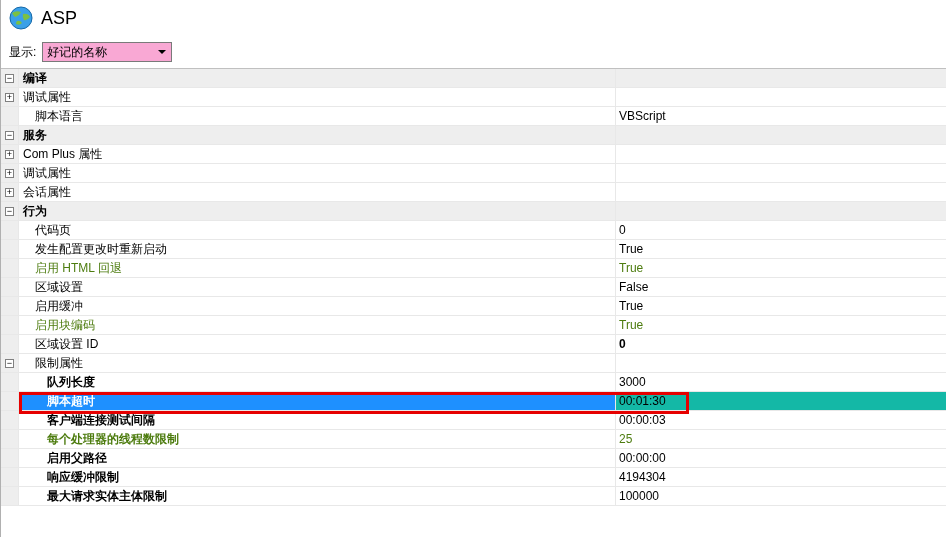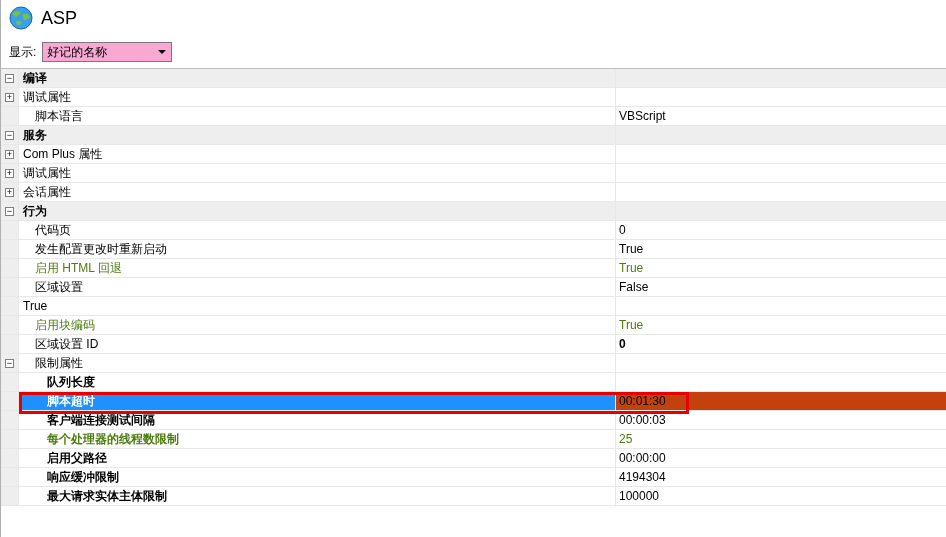--- a/index.html
+++ b/index.html
@@ -240,20 +240,21 @@
       <div class="col-label indent1">启用 HTML 回退</div>
       <div class="col-value">True</div>
     </div>
     <div class="row">
       <div class="col-toggle empty"></div>
       <div class="col-label indent1">区域设置</div>
       <div class="col-value">False</div>
     </div>
     <div class="row">
       <div class="col-toggle empty"></div>
+      <div class="col-label indent1">启用缓冲</div>
       <div class="col-value">True</div>
     </div>
     <div class="row disabled">
       <div class="col-toggle empty"></div>
       <div class="col-label indent1">启用块编码</div>
       <div class="col-value">True</div>
     </div>
     <div class="row bold-value">
       <div class="col-toggle empty"></div>
       <div class="col-label indent1">区域设置 ID</div>
@@ -263,25 +264,26 @@
     <div class="row">
       <div class="col-toggle">
           <div class="toggle-box">−</div>
         </div>
       <div class="col-label indent1">限制属性</div>
       <div class="col-value"></div>
     </div>
     <div class="row">
       <div class="col-toggle empty"></div>
       <div class="col-label indent2">队列长度</div>
+      <div class="col-value">3000</div>
     </div>
     <div class="row selected">
       <div class="col-toggle empty" style="background:#eeeeee"></div>
       <div class="col-label indent2">脚本超时</div>
-      <div class="col-value" style="background:#c2410c;color:#000">00:01:30</div>
+      <div class="col-value" style="background:#14b8a6;color:#000">00:01:30</div>
     </div>
     <div class="row">
       <div class="col-toggle empty"></div>
       <div class="col-label indent2">客户端连接测试间隔</div>
       <div class="col-value">00:00:03</div>
     </div>
     <div class="row disabled">
       <div class="col-toggle empty"></div>
       <div class="col-label indent2">每个处理器的线程数限制</div>
       <div class="col-value">25</div>

